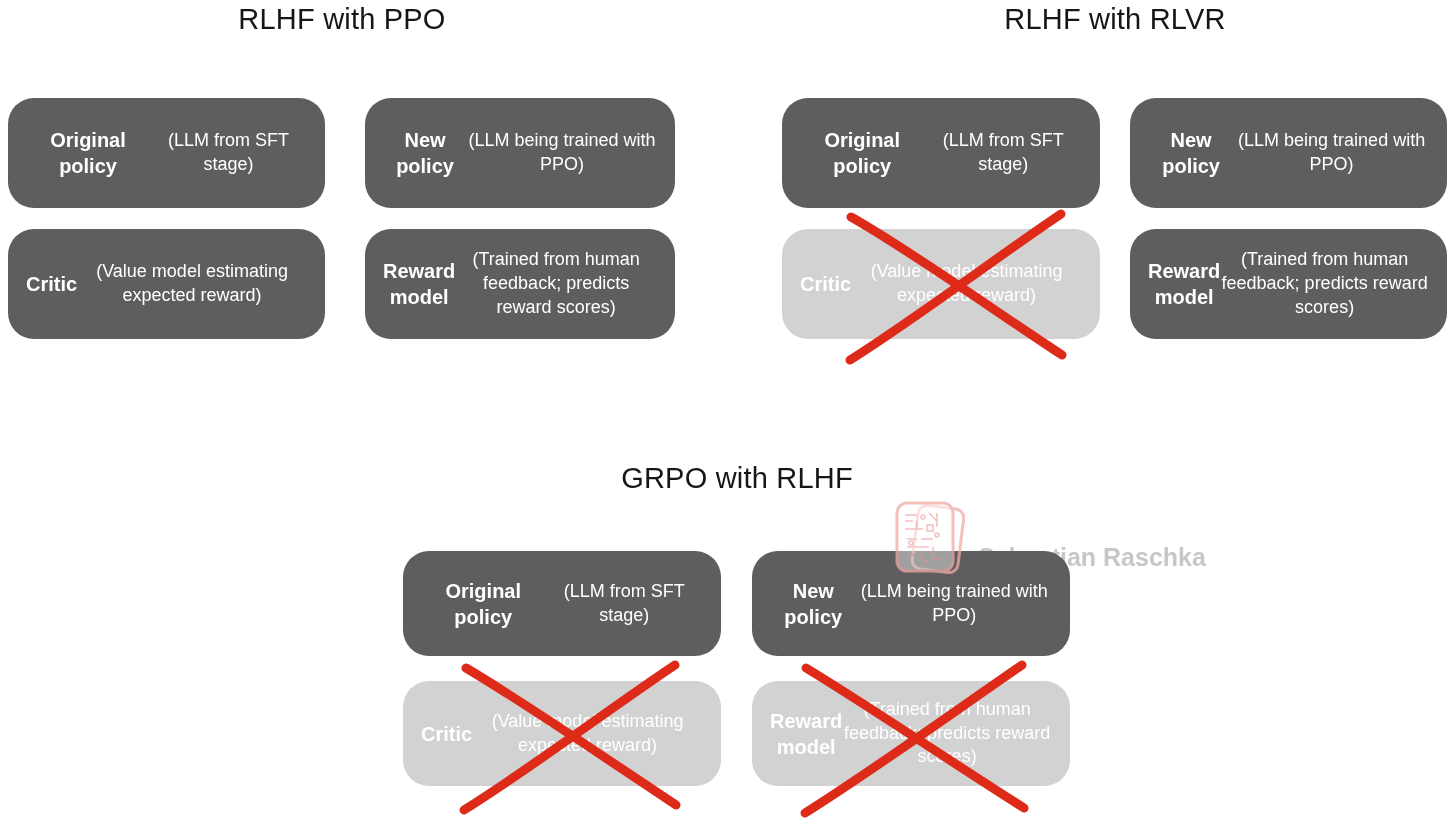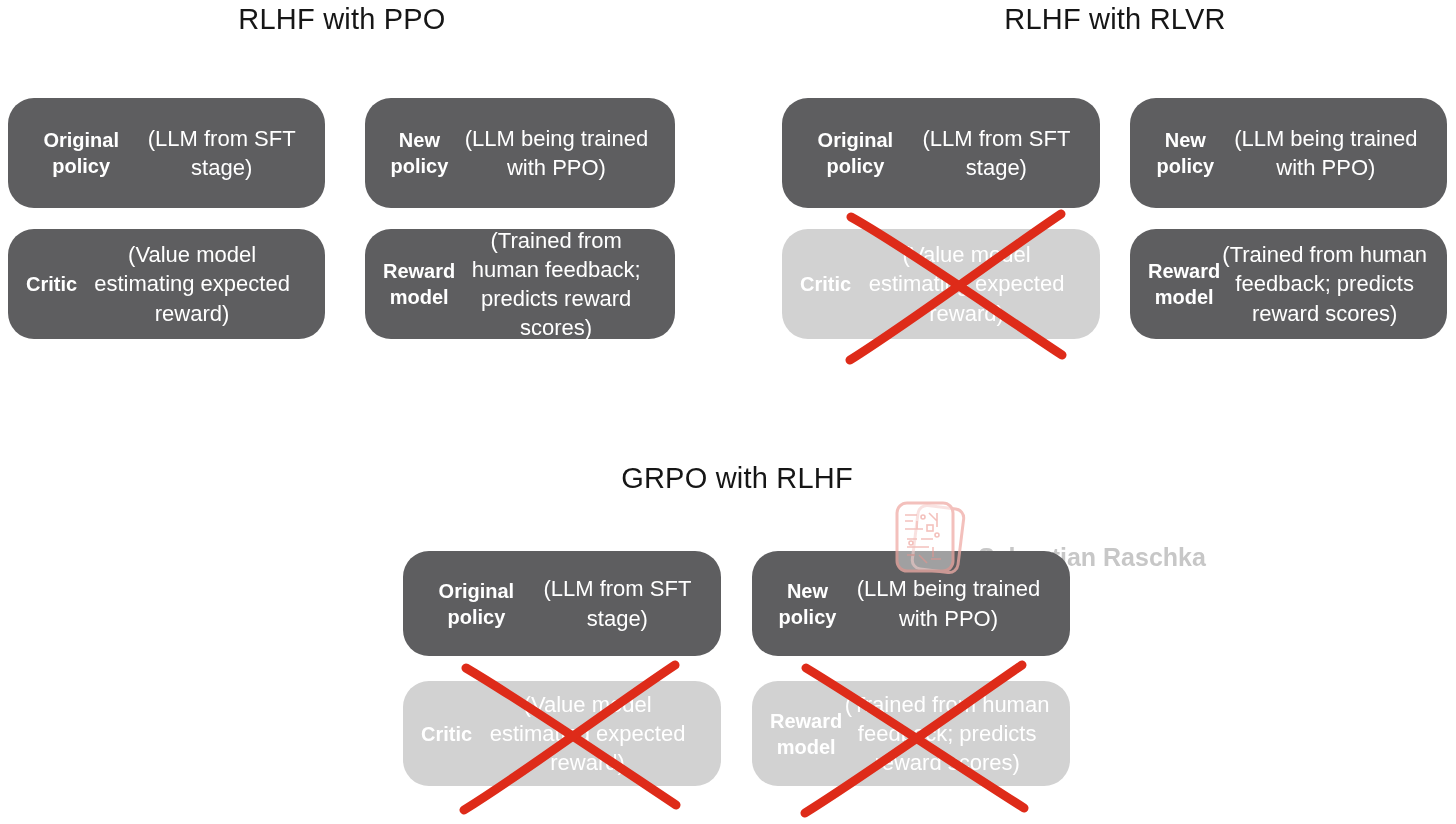--- a/index.html
+++ b/index.html
@@ -34,21 +34,21 @@
     box-sizing: border-box;
     z-index: 2;
   }
   .box.removed { background: #d2d2d2; }
   .box-title {
     font-weight: bold;
     font-size: 20px;
     line-height: 1.3;
   }
   .box-sub {
-    font-size: 22px;
+    font-size: 18px;
     line-height: 1.32;
   }
   .cross-overlay {
     position: absolute;
     z-index: 5;
     pointer-events: none;
   }
   .watermark-text {
     position: absolute;
     left: 978px;

